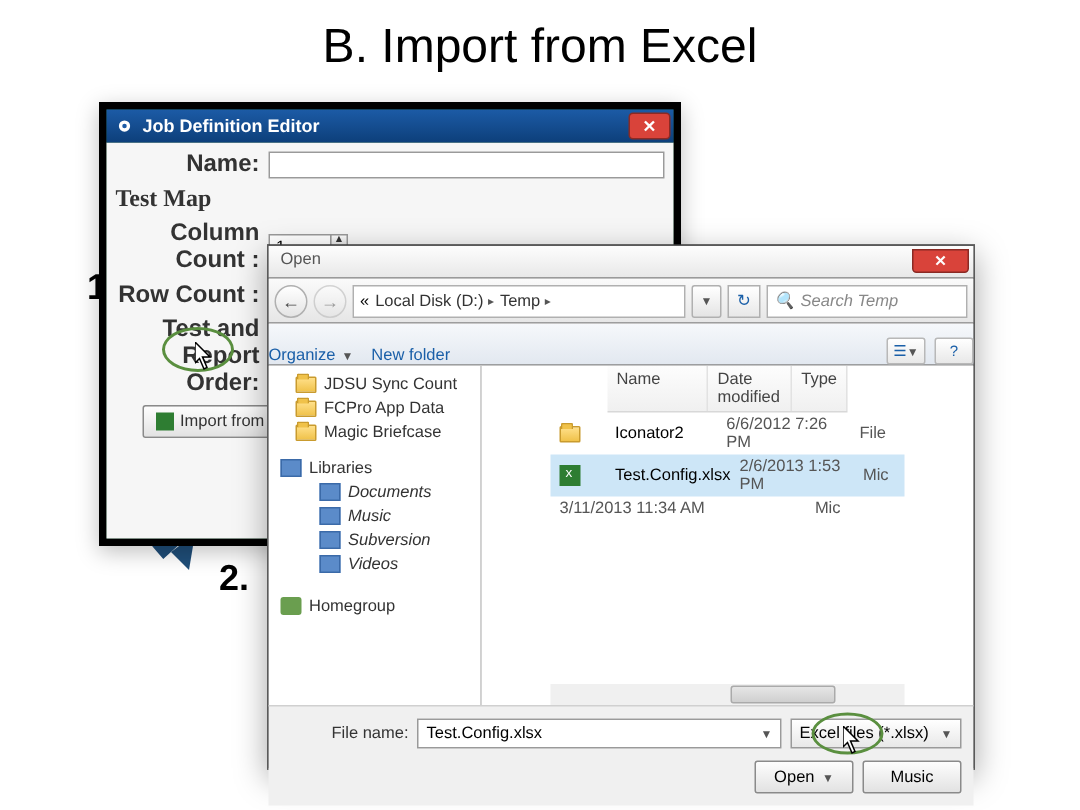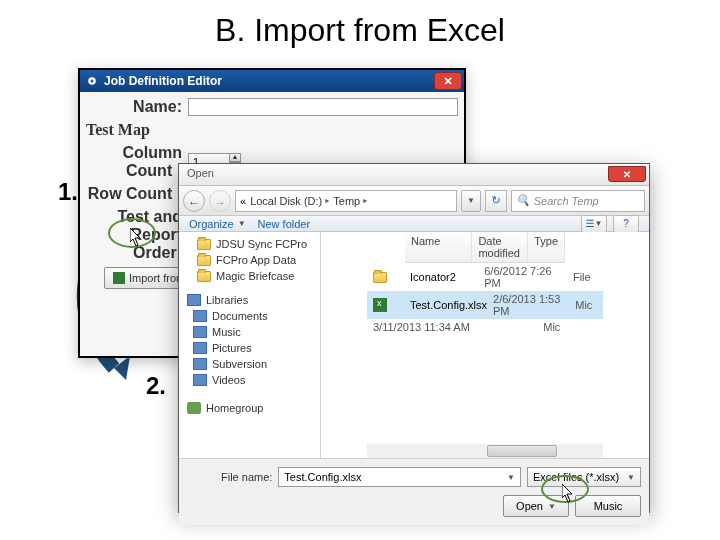--- a/index.html
+++ b/index.html
@@ -12,21 +12,21 @@
   .step2 { top: 372px; left: 146px; }
 
   
   .arrow-svg { position: absolute; top: 260px; left: 70px; }
 
   
   .circle-anno { position: absolute; top: 218px; left: 108px; width: 48px; height: 30px; border: 2px solid #5a8f3f; border-radius: 50%; pointer-events: none; z-index: 5; }
   .circle-anno2 { position: absolute; top: 475px; left: 541px; width: 48px; height: 28px; border: 2px solid #5a8f3f; border-radius: 50%; pointer-events: none; z-index: 20; }
 
   
-  .jde { position: absolute; top: 68px; left: 78px; width: 388px; background: #14532d; border: 2px solid #000000; box-shadow: 0 4px 14px rgba(0,0,0,.25); }
+  .jde { position: absolute; top: 68px; left: 66px; width: 388px; background: #14532d; border: 5px solid #000000; box-shadow: 0 4px 14px rgba(0,0,0,.25); }
   .jde-title { background: linear-gradient(#1c5ba6, #0d3f7a); color: #fff; font-size: 12px; font-weight: bold; padding: 4px 6px; display: flex; align-items: center; position: relative; }
   .jde-title .gear { width: 12px; height: 12px; margin-right: 6px; }
   .jde-close { position: absolute; right: 2px; top: 2px; width: 28px; height: 18px; background: #d9433a; border: 1px solid #8a2a24; border-radius: 3px; display: flex; align-items: center; justify-content: center; color: #fff; font-size: 11px; font-weight: bold; }
   .jde-body { background: #f6f6f6; padding: 6px; font-size: 11px; color: #333; }
   .jde-row { display: flex; align-items: center; margin-bottom: 5px; }
   .jde-label { width: 102px; text-align: right; padding-right: 6px; color: #333; font-weight: bold; font-size: 16px; }
   .jde-label.section { text-align: left; width: auto; color: #333; font-weight: bold; font-family: Liberation Serif, serif; }
   .jde-input { flex: 1; border: 1px solid #9a9a9a; background: #fff; height: 18px; padding: 0 4px; font-size: 11px; }
   .jde-input.small { flex: none; width: 42px; }
   .jde-spinner-btns { display: flex; flex-direction: column; margin-left: -1px; }
@@ -44,30 +44,30 @@
   .ofd-title-text { position: absolute; left: 8px; top: 3px; color: #555; }
   .ofd-close { position:absolute; right:3px; top:2px; width:38px; height:16px; background:#d9433a; border:1px solid #8a2a24; border-radius:0 0 3px 3px; display:flex; align-items:center; justify-content:center; color:#fff; font-size:10px; font-weight:bold; }
   .ofd-nav { height: 30px; background: linear-gradient(#fafafa,#e6e6e6); border-bottom: 1px solid #c7c7c7; display:flex; align-items:center; padding: 0 4px; gap:4px; }
   .nav-btn { width:22px; height:22px; border:1px solid #b0b0b0; border-radius:11px; background:linear-gradient(#fff,#e4e4e4); display:flex; align-items:center; justify-content:center; font-size:12px; color:#444; }
   .nav-btn.fwd { opacity:.5; }
   .breadcrumb { flex:1; height:22px; border:1px solid #b0b0b0; background:#fff; display:flex; align-items:center; padding:0 4px; gap:4px; }
   .bc-seg { display:flex; align-items:center; gap:3px; color:#333; }
   .refresh-btn { width:22px; height:22px; border:1px solid #b0b0b0; background:linear-gradient(#fff,#e8e8e8); display:flex; align-items:center; justify-content:center; color:#1a5fa8; }
   .search-box { width:134px; height:22px; border:1px solid #b0b0b0; background:#fff; display:flex; align-items:center; padding:0 4px; color:#888; font-style:italic; gap:4px; }
 
-  .ofd-toolbar { height:16px; background:linear-gradient(#f6f8fb,#e2e8f0); border-bottom:1px solid #c7c7c7; display:flex; align-items:center; padding:0 10px; gap:12px; color:#1a5fa8; }
+  .ofd-toolbar { height:28px; background:linear-gradient(#f6f8fb,#e2e8f0); border-bottom:1px solid #c7c7c7; display:flex; align-items:flex-end; padding:0 0; gap:12px; color:#1a5fa8; }
   .tb-link { display:flex; align-items:center; gap:4px; }
   .tb-right { margin-left:auto; display:flex; gap:6px; }
   .tb-icon-btn { width:26px; height:18px; border:1px solid #b8b8b8; background:linear-gradient(#fff,#e8e8e8); border-radius:2px; display:flex; align-items:center; justify-content:center; font-size:10px; }
 
   .ofd-split { display:flex; height: 226px; }
   .ofd-tree { width:142px; border-right:1px solid #d0d0d0; background:#fff; overflow:hidden; padding:4px 0; }
   .tree-item { display:flex; align-items:center; gap:5px; padding:2px 4px 2px 18px; color:#333; }
   .tree-item.lib { margin-top:8px; padding-left:8px; font-weight:normal; color:#333; }
-  .tree-item.sub { padding-left:14px; }
+  .tree-item.sub { padding-left:34px;font-style:italic; }
   .tree-item.hg { margin-top:12px; padding-left:8px; }
   .folder-ico { width:14px; height:11px; background:linear-gradient(#ffe08a,#f0c24a); border:1px solid #c99b2e; border-radius:1px; flex:none; position:relative; }
   .folder-ico::before { content:""; position:absolute; top:-3px; left:0; width:6px; height:3px; background:#f0c24a; border:1px solid #c99b2e; border-bottom:none; border-radius:1px 1px 0 0; }
   .lib-ico { width:14px; height:12px; background:#5b8bc9; border:1px solid #3b6aa8; flex:none; }
   .hg-ico { width:14px; height:12px; background:#6a9e4f; border-radius:2px; flex:none; }
 
   .ofd-list { flex:1; background:#fff; display:flex; flex-direction:column;align-items:center; }
   .list-head { display:flex; border-bottom:1px solid #d8d8d8; background:linear-gradient(#fdfdfd,#f0f0f0); font-size:11px; color:#444; }
   .lh-col { padding:3px 6px; border-right:1px solid #e2e2e2; }
   .lh-name { flex:1.4; }
@@ -217,45 +217,41 @@
         </div>
       <div class="tb-icon-btn">
           <span style="color:#1a5fa8">?</span>
         </div>
     </div>
   </div>
   <div class="ofd-split">
     <div class="ofd-tree">
       <div class="tree-item">
           <span class="folder-ico"></span>
-          <span>JDSU Sync FCPro</span>
+          <span>JDSU Sync Count</span>
         </div>
       <div class="tree-item">
           <span class="folder-ico"></span>
           <span>FCPro App Data</span>
         </div>
       <div class="tree-item">
           <span class="folder-ico"></span>
           <span>Magic Briefcase</span>
         </div>
       <div class="tree-item lib">
           <span class="lib-ico"></span>
           <span>Libraries</span>
         </div>
       <div class="tree-item sub">
           <span class="lib-ico"></span>
           <span>Documents</span>
         </div>
       <div class="tree-item sub">
           <span class="lib-ico"></span>
           <span>Music</span>
-        </div>
-      <div class="tree-item sub">
-          <span class="lib-ico"></span>
-          <span>Pictures</span>
         </div>
       <div class="tree-item sub">
           <span class="lib-ico"></span>
           <span>Subversion</span>
         </div>
       <div class="tree-item sub">
           <span class="lib-ico"></span>
           <span>Videos</span>
         </div>
       <div class="tree-item hg">

